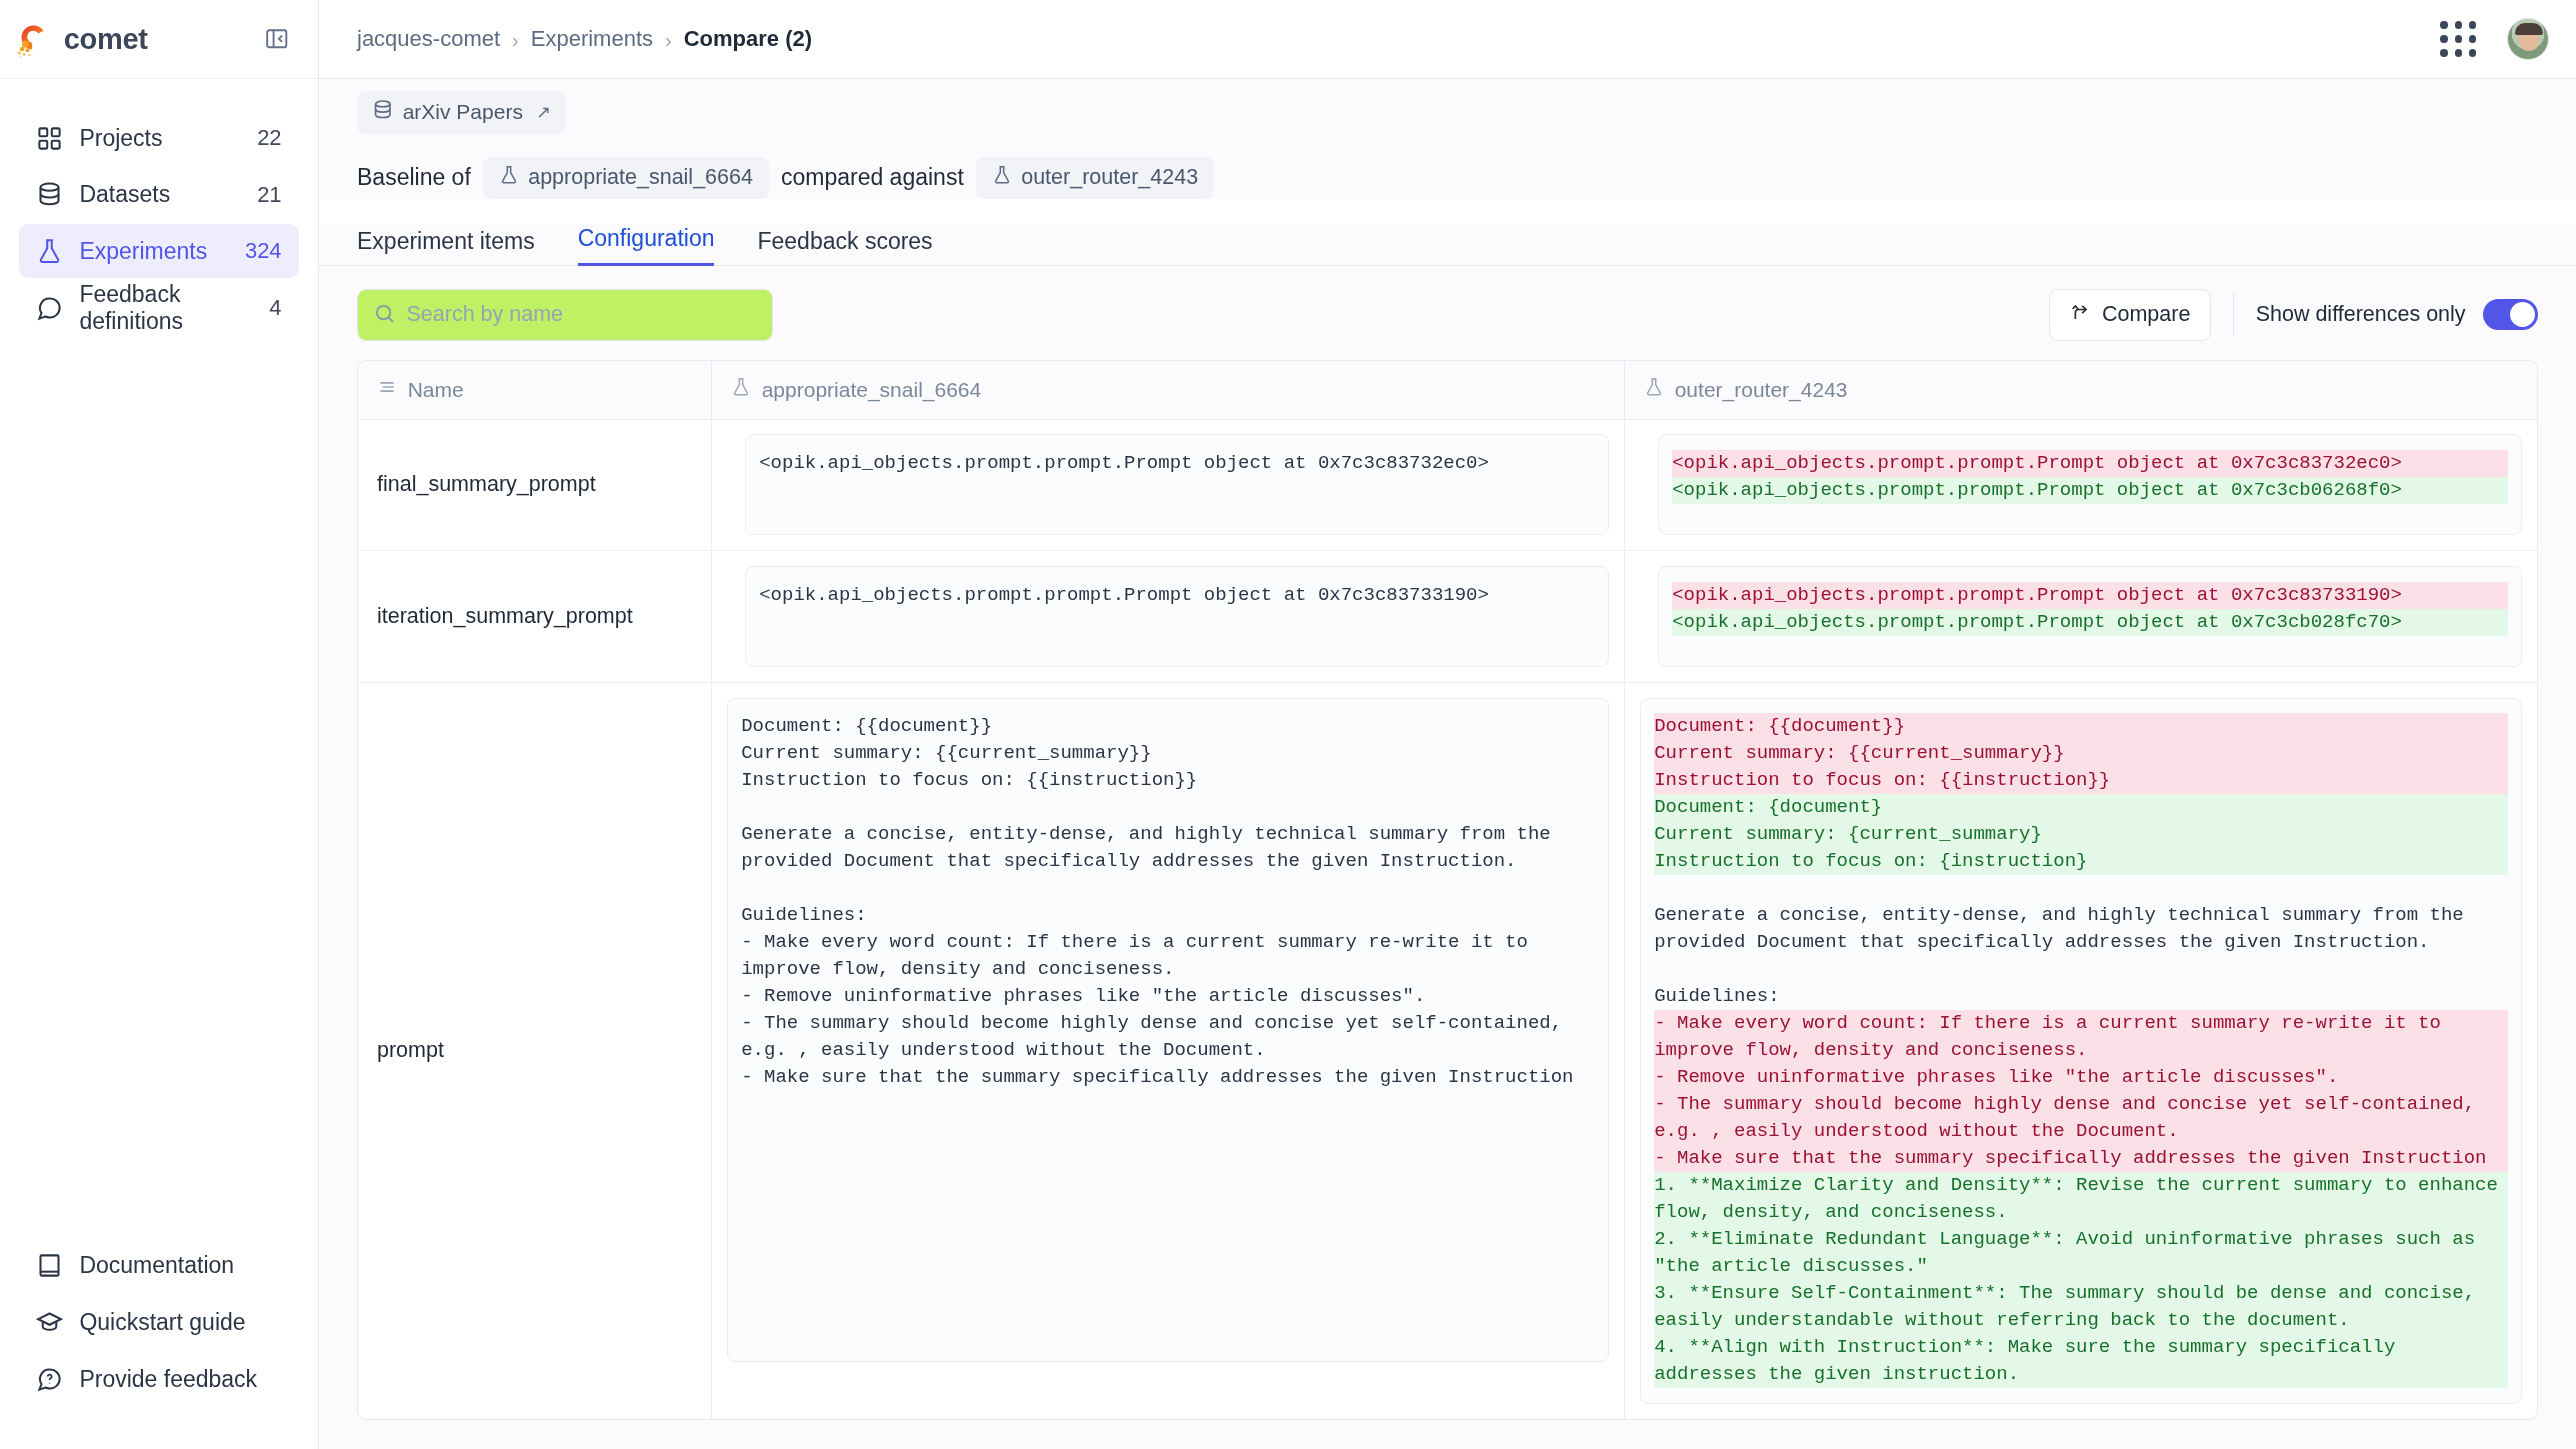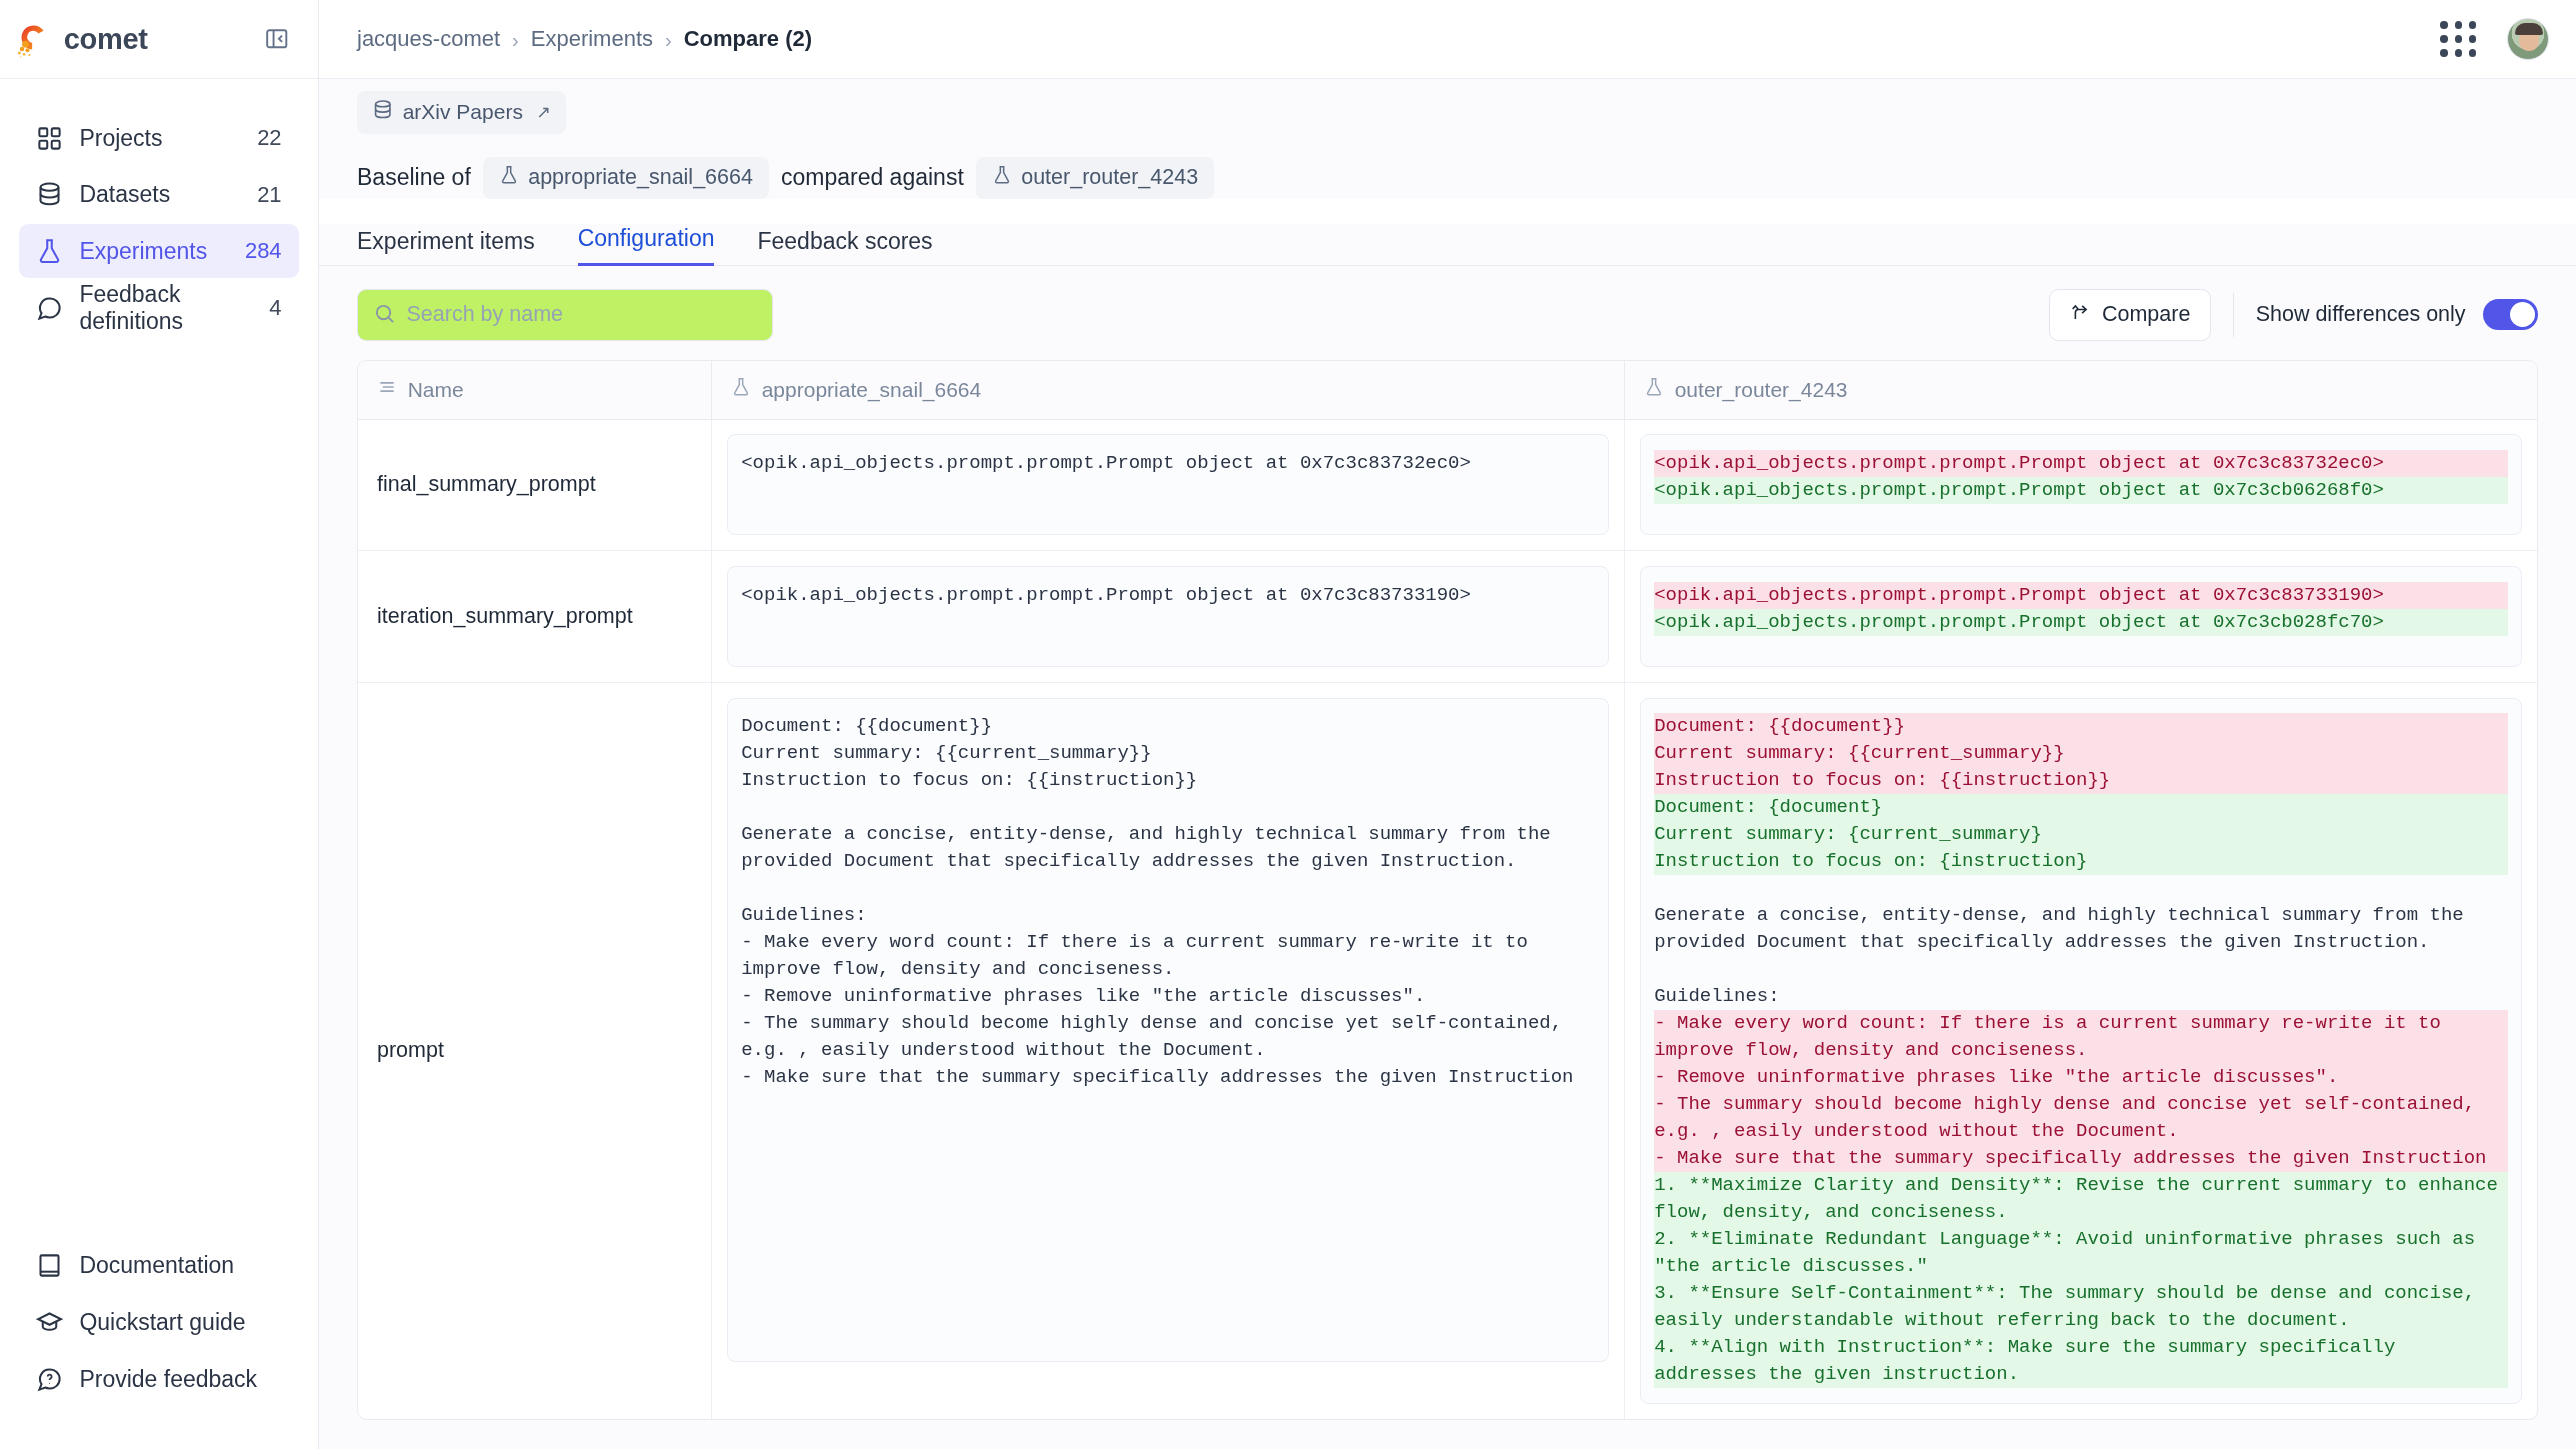--- a/index.html
+++ b/index.html
@@ -182,21 +182,21 @@
     padding: 14.8px 13.4px; min-height: 101px;
   }
   .code {
     font-family: "Liberation Mono", "DejaVu Sans Mono", monospace;
     font-size: 19px; line-height: 27px; color:#2b3445;
     white-space: pre-wrap; word-break: break-word;
   }
   .diff-add { background:#e4f8e7; color:#17702c; display:block; }
   .diff-del { background:#fce0e7; color:#9b1135; display:block; }
   .plain { display:block; }
-  .row-short .cell-box { min-height: 101px; }
+  .row-short .cell-box { min-height: 101px; margin-left: 18px; }
   .row-tall .cell-box { min-height: 664px; }
 </style>
 </head>
 <body>
 
 <div class="app">
 
   <aside class="sidebar">
     <div class="sidebar-top">
       <div class="brand">
@@ -254,21 +254,21 @@
         <span class="lbl">Datasets</span>
         <span class="cnt">21</span>
       </div>
       <div class="nav-item active">
         <span class="ic">
           <svg width="27" height="27" viewBox="0 0 24 24" fill="none" stroke="currentColor" stroke-width="1.8">
             <path d="M9 2h6M10 2v7L4.5 19A1.6 1.6 0 0 0 6 21.4h12A1.6 1.6 0 0 0 19.5 19L14 9V2"></path>
           </svg>
         </span>
         <span class="lbl">Experiments</span>
-        <span class="cnt">284</span>
+        <span class="cnt">324</span>
       </div>
       <div class="nav-item">
         <span class="ic">
           <svg width="27" height="27" viewBox="0 0 24 24" fill="none" stroke="currentColor" stroke-width="1.8">
             <path d="M21 11.5a8.4 8.4 0 0 1-9 8.4 9.3 9.3 0 0 1-3.8-.8L3 21l1.9-4.9A8.4 8.4 0 0 1 12 3.1a8.4 8.4 0 0 1 9 8.4z"></path>
           </svg>
         </span>
         <span class="lbl">Feedback definitions</span>
         <span class="cnt">4</span>
       </div>

